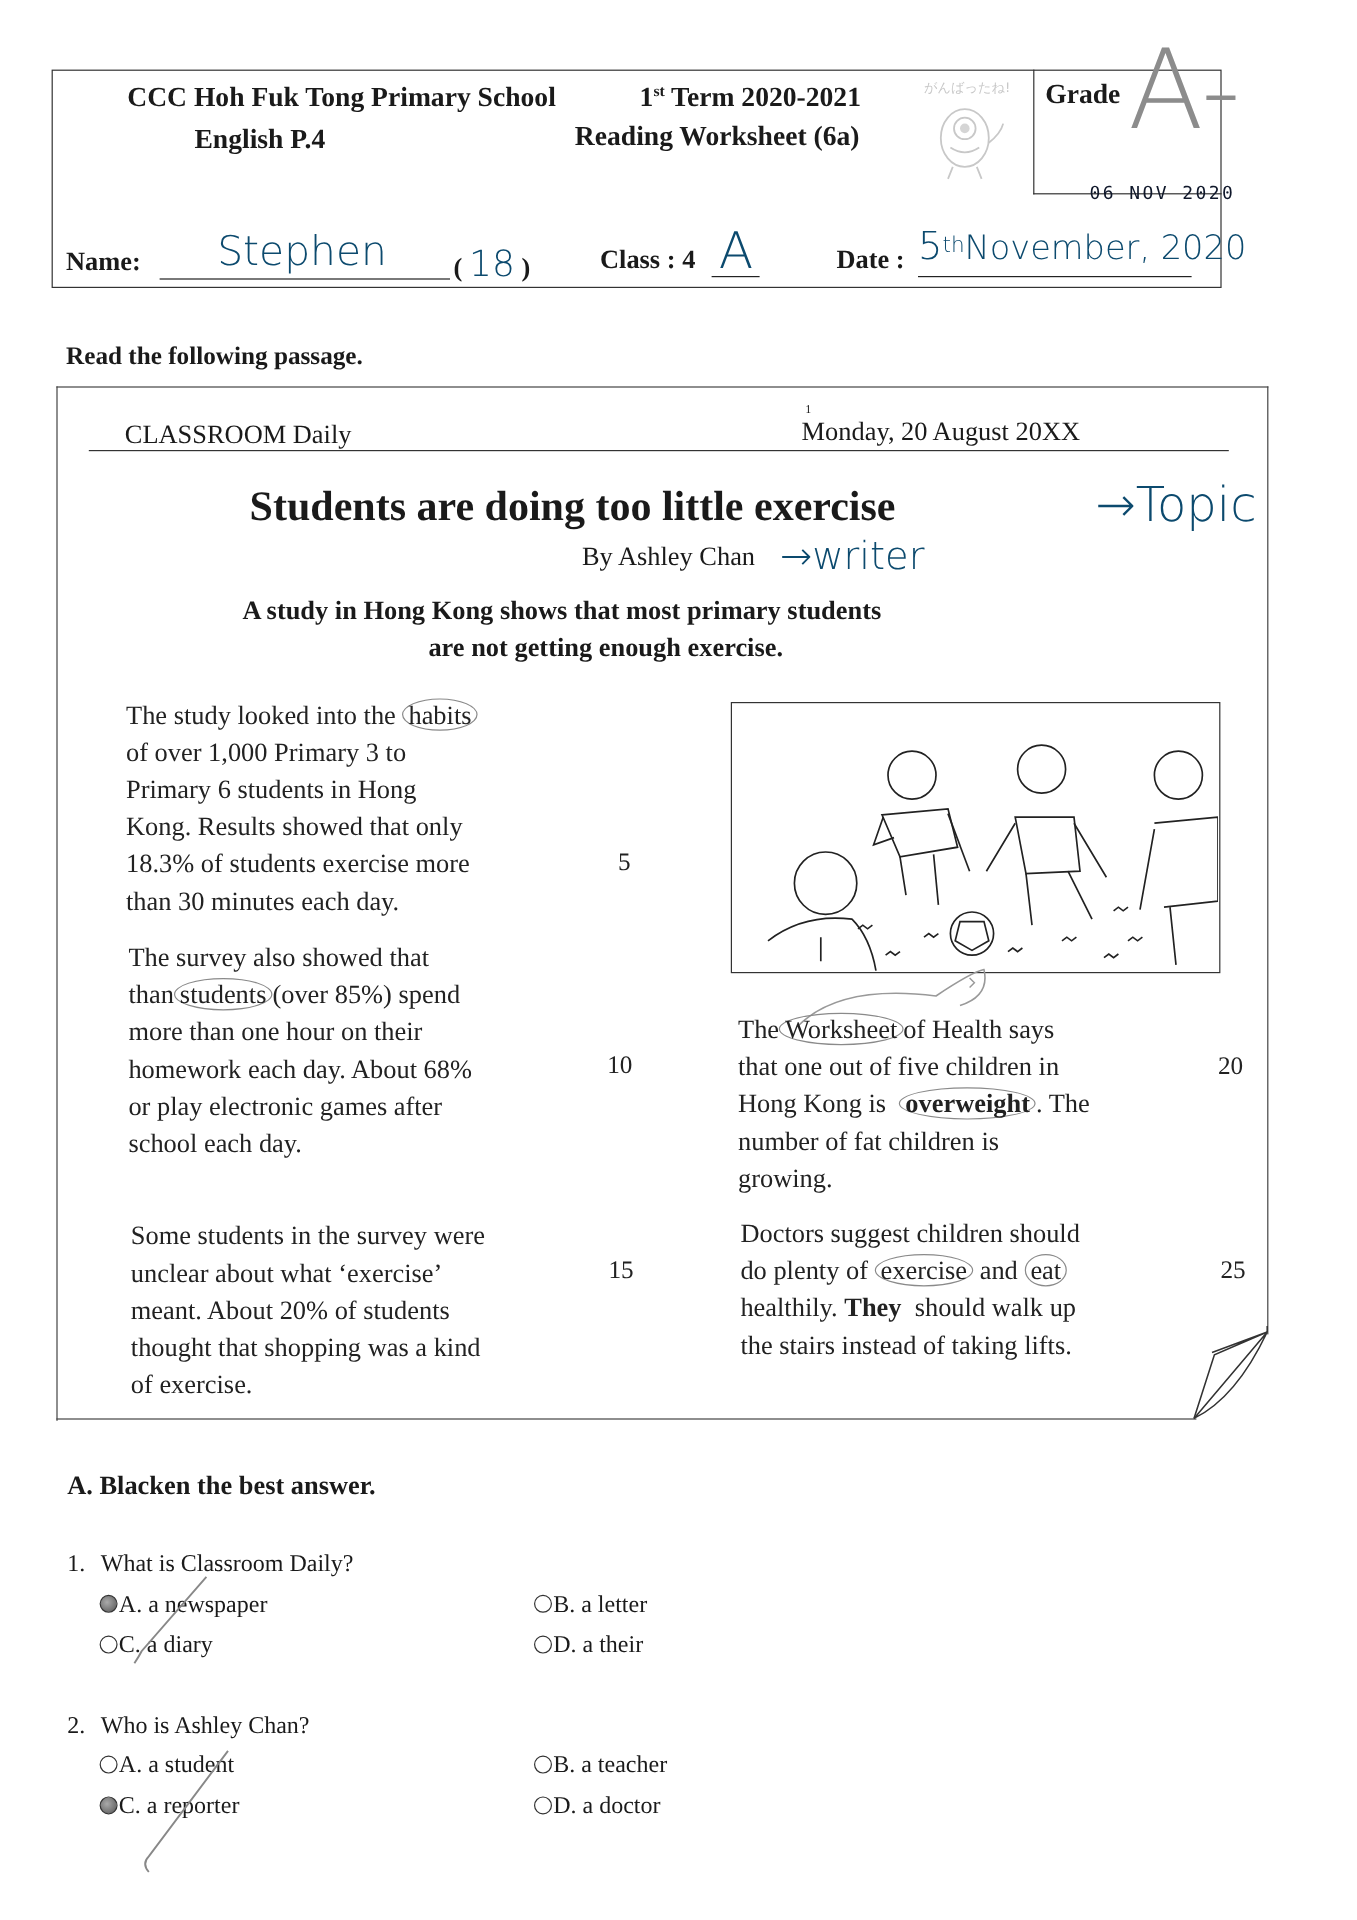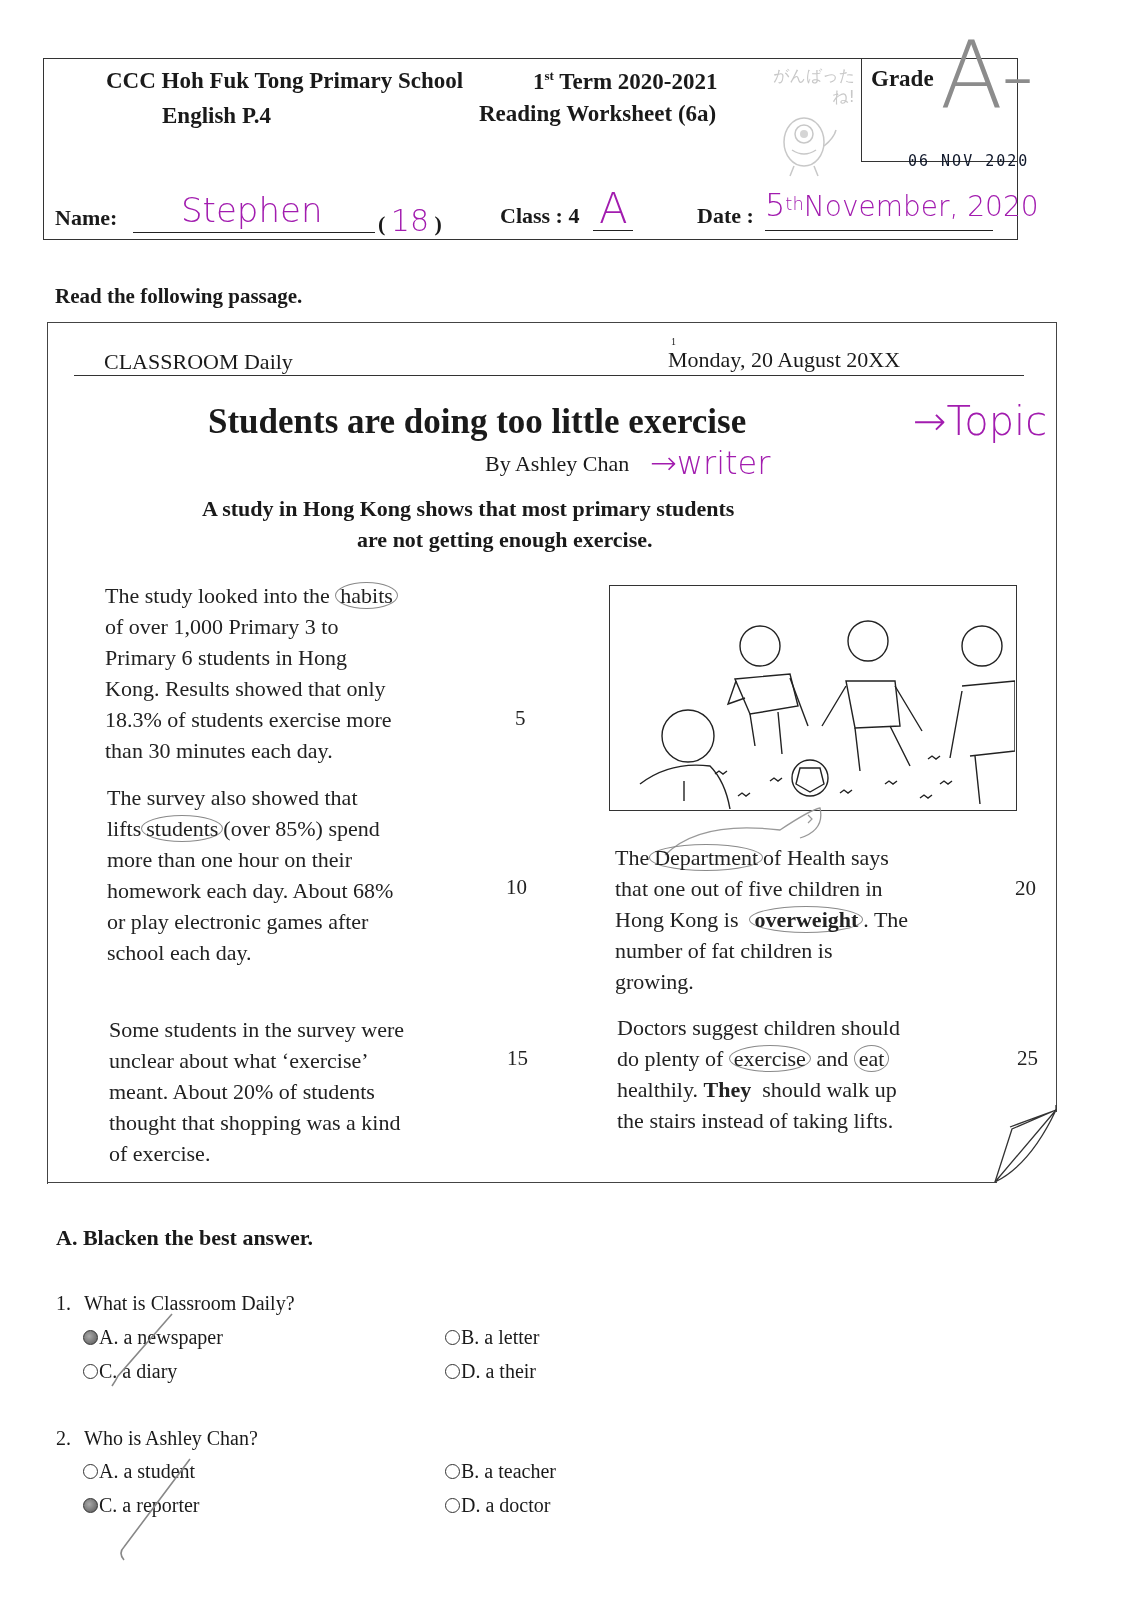--- a/index.html
+++ b/index.html
@@ -1,19 +1,19 @@
 <!DOCTYPE html>
 <html><head>
 <meta charset="utf-8">
 <style>
   html, body { margin: 0; padding: 0; background: #ffffff; }
   body { width: 1131px; height: 1600px; position: relative; overflow: hidden; color: #1a1a1a; }
   .abs { position: absolute; }
   .serif { font-family: "Liberation Serif", "DejaVu Serif", serif; }
-  .hand { font-family: "DejaVu Sans", sans-serif; color: #a21caf; font-weight: 200; }
+  .hand { font-family: "DejaVu Sans", sans-serif; color: #0c4a6e; font-weight: 200; }
 
   
   #header-box { left: 43px; top: 58px; width: 975px; height: 182px; border: 1.5px solid #333; box-sizing: border-box; }
   #grade-box { left: 861px; top: 58px; width: 157px; height: 104px; border: 1.5px solid #333; box-sizing: border-box; border-top: none; border-right: none; }
   .hdr { font-weight: bold; font-size: 23px; }
   .lbl { font-weight: bold; font-size: 22px; }
   .uline { border-bottom: 1.5px solid #222; display: inline-block; }
 
   
   #passage-box { left: 47px; top: 322px; width: 1010px; height: 862px; border: 1.2px solid #444; box-sizing: border-box; border-bottom: none; border-right: none; }
@@ -34,21 +34,21 @@
 
 <div class="abs" id="header-box"></div>
 <div class="abs" id="grade-box"></div>
 
 <div class="abs serif hdr" style="left:106px; top:68px;">CCC Hoh Fuk Tong Primary School</div>
 <div class="abs serif hdr" style="left:533px; top:68px;"><span>1</span><sup style="font-size:13px;">st</sup> <span>Term 2020-2021</span></div>
 <div class="abs serif hdr" style="left:162px; top:103px;">English P.4</div>
 <div class="abs serif hdr" style="left:479px; top:101px;">Reading Worksheet (6a)</div>
 
 <div class="abs" style="left:770px; top:66px; width:85px; height:90px;">
-  <div style="font-size:16px; color:#c8c8c8; font-family:'DejaVu Sans',sans-serif;text-align:right;">がんばったね!</div>
+  <div style="font-size:11px; color:#c8c8c8; font-family:'DejaVu Sans',sans-serif;">がんばったね!</div>
   <svg width="80" height="72" viewBox="0 0 80 72">
     <ellipse cx="34" cy="34" rx="20" ry="24" fill="none" stroke="#c8c8c8" stroke-width="1.5"></ellipse>
     <circle cx="34" cy="26" r="9" fill="none" stroke="#c8c8c8" stroke-width="1.5"></circle>
     <circle cx="34" cy="26" r="4" fill="#d5d5d5"></circle>
     <path d="M22 42 Q34 50 46 42" fill="none" stroke="#c8c8c8" stroke-width="1.5"></path>
     <path d="M54 38 Q64 30 66 22" fill="none" stroke="#c8c8c8" stroke-width="1.5"></path>
     <path d="M24 58 L20 68 M44 58 L48 68" stroke="#c8c8c8" stroke-width="1.5"></path>
   </svg>
 </div>
 
@@ -98,21 +98,21 @@
   <div>of over 1,000 Primary 3 to</div>
   <div>Primary 6 students in Hong</div>
   <div>Kong. Results showed that only</div>
   <div>18.3% of students exercise more</div>
   <div>than 30 minutes each day.</div>
 </div>
 <div class="abs serif lnum" style="left:515px; top:706px;">5</div>
 
 <div class="abs serif ptxt" style="left:107px; top:782px; width:400px;">
   <div>The survey also showed that</div>
-  <div><span>lifts</span><span class="circ">students</span><span>(over 85%) spend</span></div>
+  <div><span>than</span><span class="circ">students</span><span>(over 85%) spend</span></div>
   <div>more than one hour on their</div>
   <div>homework each day. About 68%</div>
   <div>or play electronic games after</div>
   <div>school each day.</div>
 </div>
 <div class="abs serif lnum" style="left:506px; top:875px;">10</div>
 
 <div class="abs serif ptxt" style="left:109px; top:1014px; width:400px;">
   <div>Some students in the survey were</div>
   <div>unclear about what ‘exercise’</div>
@@ -151,21 +151,21 @@
       <path d="M105 188 l4 -3 l4 3 l4 -3 M128 210 l4 -3 l4 3 l4 -3 M230 207 l4 -3 l4 3 l4 -3 M275 198 l4 -3 l4 3 l4 -3 M318 173 l4 -3 l4 3 l4 -3 M310 212 l4 -3 l4 3 l4 -3 M330 198 l4 -3 l4 3 l4 -3 M160 195 l4 -3 l4 3 l4 -3"></path>
     </g>
   </svg>
 </div>
 <svg class="abs" style="left:660px; top:800px;" width="170" height="80" viewBox="0 0 170 80">
   <path d="M5 55 Q40 20 120 30 Q150 10 160 8 Q165 30 140 38" fill="none" stroke="#999" stroke-width="1.3"></path>
   <path d="M148 15 l4 4 l-4 4" fill="none" stroke="#999" stroke-width="1.2"></path>
 </svg>
 
 <div class="abs serif ptxt" style="left:615px; top:842px; width:380px;">
-  <div><span>The</span><span class="circ">Department</span><span>of Health says</span></div>
+  <div><span>The</span><span class="circ">Worksheet</span><span>of Health says</span></div>
   <div>that one out of five children in</div>
   <div><span>Hong Kong is &nbsp;</span><b class="circ">overweight</b><span>. The</span></div>
   <div>number of fat children is</div>
   <div>growing.</div>
 </div>
 <div class="abs serif lnum" style="left:1015px; top:876px;">20</div>
 
 <div class="abs serif ptxt" style="left:617px; top:1012px; width:380px;">
   <div>Doctors suggest children should</div>
   <div><span>do plenty of </span><span class="circ">exercise</span><span> and </span><span class="circ">eat</span></div>

